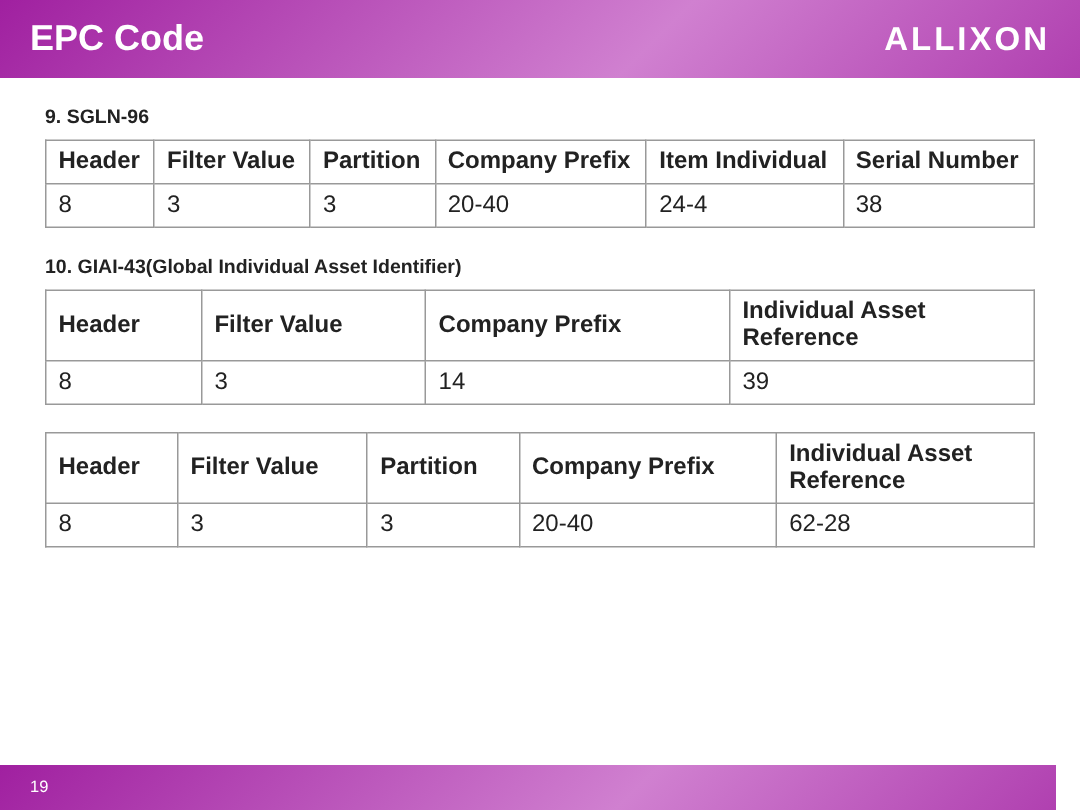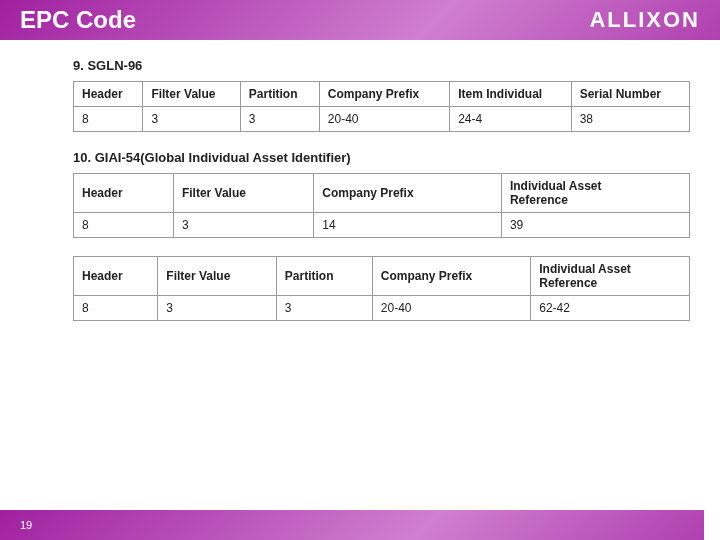--- a/index.html
+++ b/index.html
@@ -8,21 +8,21 @@
       height: 540px;
       font-family: Arial, sans-serif;
       background: #fff;
       overflow: hidden;
       position: relative;
     }
 
     
     .header-bar {
       background: linear-gradient(135deg, #a020a0 0%, #c060c0 40%, #d080d0 60%, #b040b0 100%);
-      height: 40px;
+      height: 52px;
       display: flex;
       align-items: center;
       padding: 0 20px;
       position: relative;
     }
     .header-title {
       color: #fff;
       font-size: 24px;
       font-weight: bold;
     }
@@ -37,39 +37,38 @@
     .logo-text {
       font-size: 22px;
       font-weight: bold;
       color: #fff;
       letter-spacing: 2px;
     }
 
     
     .content {
       padding: 18px 30px;
-      margin-left: 43px;
     }
 
     
     .section-title {
       font-size: 13px;
       font-weight: bold;
       color: #222;
       margin-bottom: 8px;
     }
 
     
     .table-wrapper {
       margin-bottom: 18px;
     }
     table {
       border-collapse: collapse;
       width: 100%;
-      font-size: 12px;
+      font-size: 16px;
     }
     th, td {
       border: 1px solid #999;
       padding: 5px 8px;
       text-align: left;
       color: #222;
     }
     th {
       background: #fff;
       font-weight: bold;
@@ -132,21 +131,21 @@
           <td>3</td>
           <td>20-40</td>
           <td>24-4</td>
           <td>38</td>
         </tr>
       </tbody>
     </table>
   </div>
 
   <div class="table-wrapper">
-    <div class="section-title">10. GIAI-54(Global Individual Asset Identifier)</div>
+    <div class="section-title">10. GIAI-43(Global Individual Asset Identifier)</div>
     <table>
       <thead>
         <tr>
           <th>Header</th>
           <th>Filter Value</th>
           <th>Company Prefix</th>
           <th>Individual Asset<br>Reference</th>
         </tr>
       </thead>
       <tbody>
@@ -170,21 +169,21 @@
           <th>Company Prefix</th>
           <th>Individual Asset<br>Reference</th>
         </tr>
       </thead>
       <tbody>
         <tr>
           <td>8</td>
           <td>3</td>
           <td>3</td>
           <td>20-40</td>
-          <td>62-42</td>
+          <td>62-28</td>
         </tr>
       </tbody>
     </table>
   </div>
 
 </div>
 
 <div class="footer">
   <span class="footer-page">19</span>
 </div>

